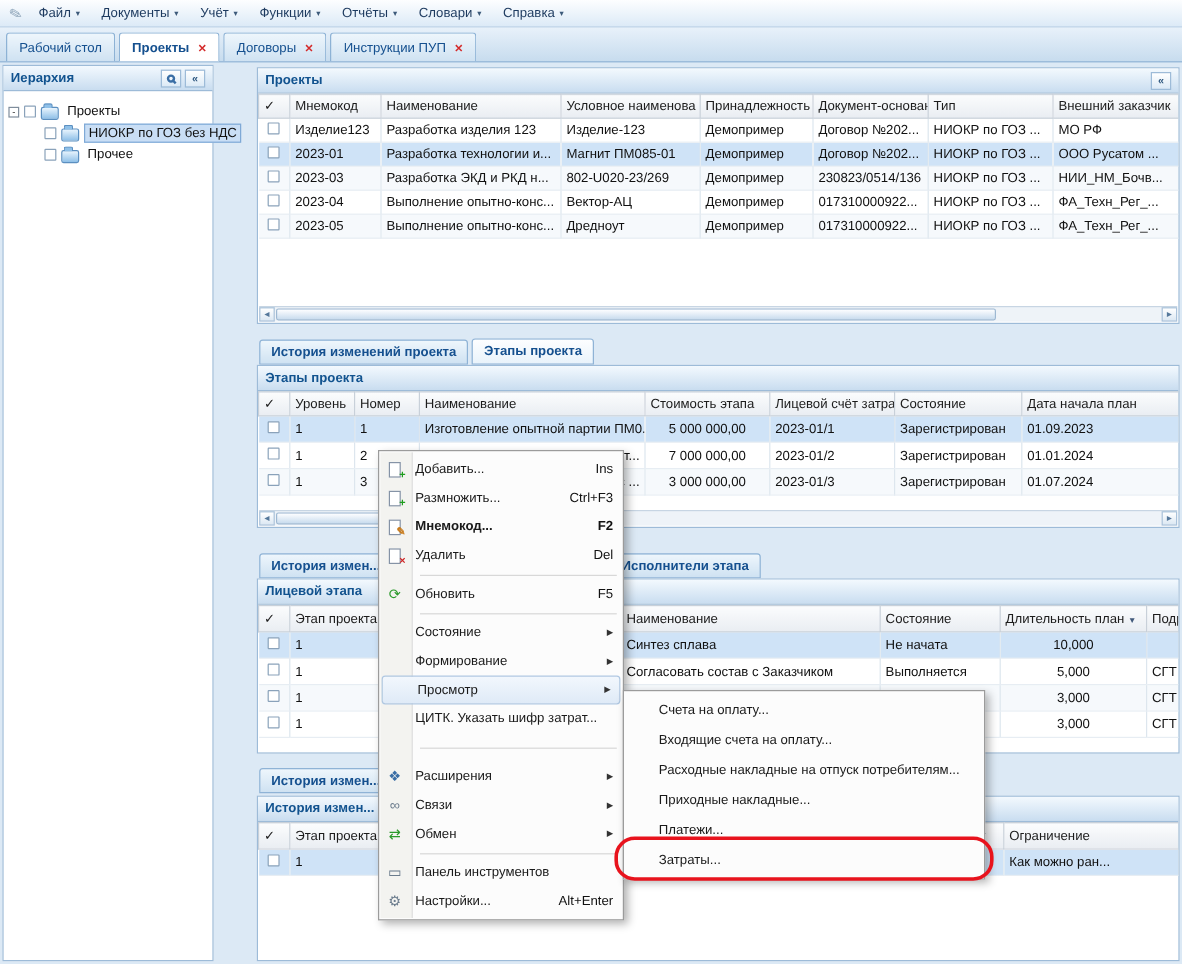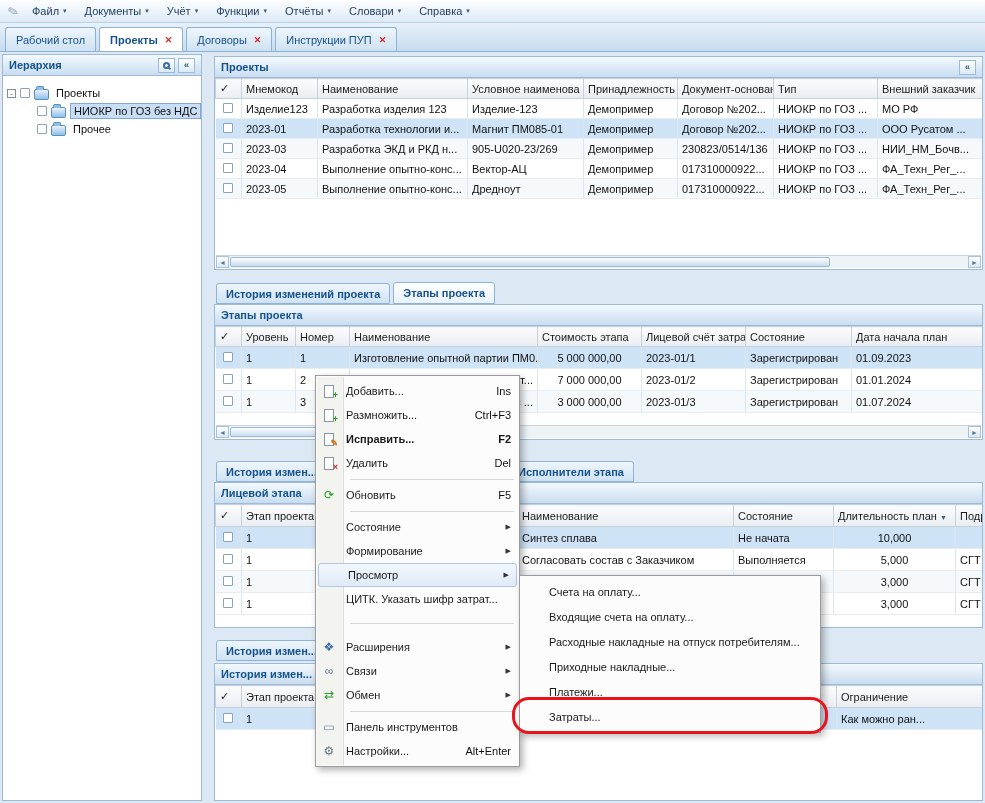--- a/index.html
+++ b/index.html
@@ -19,21 +19,21 @@
 .closex{color:#d42a2a;font-size:9px;font-weight:bold;}
 
 
 .panel-hd{height:21px;background:linear-gradient(#f3f9fe,#c9ddf0);border-bottom:1px solid #9dbbd8;color:#12538f;font-weight:bold;display:flex;align-items:center;padding:0 6px;white-space:nowrap;overflow:hidden;}
 .hd-btns{margin-left:auto;display:flex;gap:3px;}
 .hd-btn{width:17px;height:15px;border:1px solid #9dbbd8;background:linear-gradient(#fff,#dceaf6);font-size:9px;display:flex;align-items:center;justify-content:center;color:#2c567f;font-weight:bold;}
 .mag{width:7px;height:7px;border:2px solid #3a6ea5;border-radius:50%;position:relative;}
 .mag::after{content:"";position:absolute;width:4px;height:2px;background:#3a6ea5;transform:rotate(45deg);right:-3px;bottom:-2px;}
 
 
-.sidebar{position:absolute;left:2px;top:54px;width:200px;height:747px;border:1px solid #9dbbd8;background:#fff;}
+.sidebar{position:absolute;left:2px;top:54px;width:176px;height:747px;border:1px solid #9dbbd8;background:#fff;}
 .tree{padding:8px 4px;}
 .tnode{display:flex;align-items:center;gap:4px;height:18px;}
 .tnode.child{padding-left:30px;}
 .expander{width:9px;height:9px;border:1px solid #7f8d9c;background:#fff;font-size:8px;line-height:7px;text-align:center;color:#333;}
 .cb{display:inline-block;width:10px;height:10px;border:1px solid #8aa2ba;background:#fff;border-radius:1px;flex:none;}
 .fold{width:15px;height:11px;background:linear-gradient(#e8f4fd,#8fc0e8);border:1px solid #5b8fc0;border-radius:2px;position:relative;margin-top:2px;flex:none;}
 .fold::before{content:"";position:absolute;left:1px;top:-4px;width:6px;height:3px;background:#8fc0e8;border:1px solid #5b8fc0;border-bottom:none;border-radius:2px 2px 0 0;}
 .tlabel{padding:1px 3px;white-space:nowrap;}
 .tnode.sel .tlabel{background:#c9def5;border:1px solid #7fa9d6;}
 
@@ -237,21 +237,21 @@
             <td>Магнит ПМ085-01</td>
             <td>Демопример</td>
             <td>Договор №202...</td>
             <td>НИОКР по ГОЗ ...</td>
             <td>ООО Русатом ...</td>
           </tr>
         <tr class="alt">
             <td class="cbc"><span class="cb"></span></td>
             <td>2023-03</td>
             <td>Разработка ЭКД и РКД н...</td>
-            <td>905-U020-23/269</td>
+            <td>802-U020-23/269</td>
             <td>Демопример</td>
             <td>230823/0514/136</td>
             <td>НИОКР по ГОЗ ...</td>
             <td>НИИ_НМ_Бочв...</td>
           </tr>
         <tr>
             <td class="cbc"><span class="cb"></span></td>
             <td>2023-04</td>
             <td>Выполнение опытно-конс...</td>
             <td>Вектор-АЦ</td>
@@ -489,21 +489,21 @@
         <span class="sym green">+</span>
       </span>
       <span>Размножить...</span>
       <span class="sc">Ctrl+F3</span>
     </div>
   <div class="mi bold">
       <span class="ic">
         <span class="icdoc"></span>
         <span class="sym orange">✎</span>
       </span>
-      <span>Исправить...</span>
+      <span>Мнемокод...</span>
       <span class="sc">F2</span>
     </div>
   <div class="mi">
       <span class="ic">
         <span class="icdoc"></span>
         <span class="sym red">×</span>
       </span>
       <span>Удалить</span>
       <span class="sc">Del</span>
     </div>

